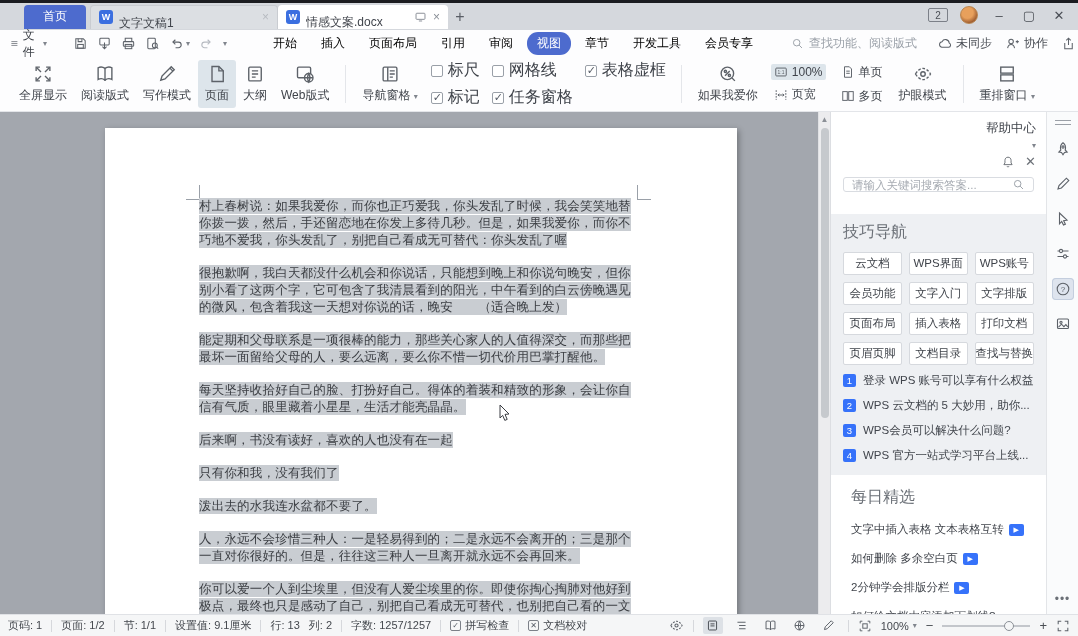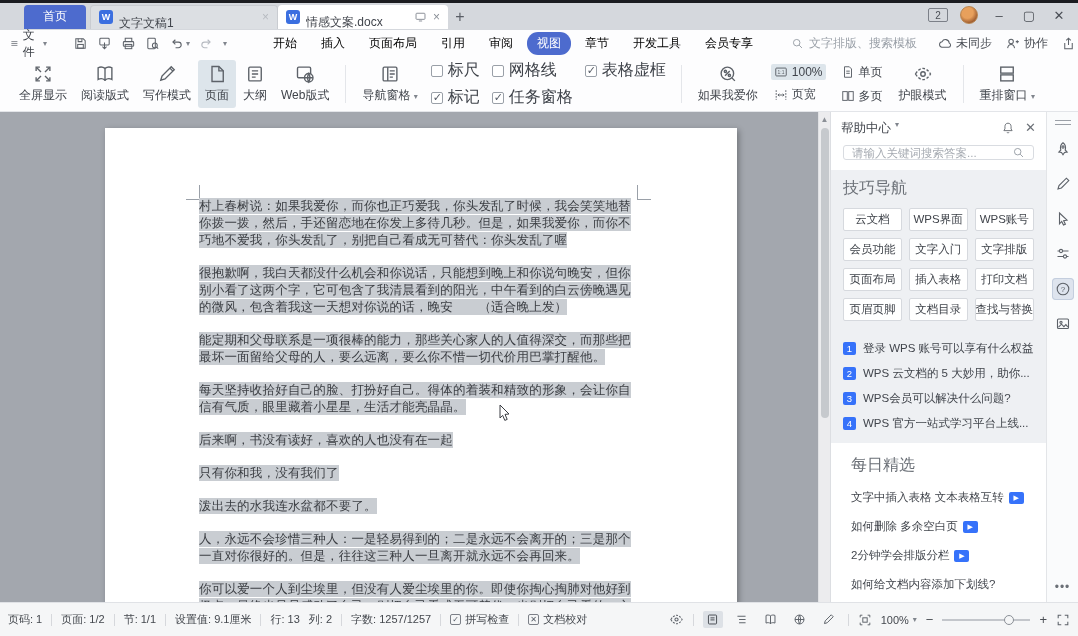--- a/index.html
+++ b/index.html
@@ -64,45 +64,45 @@
   .para { font-size:12.5px; line-height:17px; color:#3a3d42; margin-bottom:16px; letter-spacing:.2px; }
   .para span { background:#c9cdd2; box-decoration-break:clone; -webkit-box-decoration-break:clone; padding:1px 0; }
   .mouse-cursor { position:absolute; left:498px; top:292px; }
 
   .doc-scroll { width:12px; background:#ececee; border-left:1px solid #e0e1e4; display:flex; flex-direction:column; align-items:center; }
   .scroll-up { color:#8b8f96; font-size:8px; padding-top:3px; }
   .scroll-thumb { width:8px; height:290px; background:#c6c9cd; border-radius:4px; margin-top:4px; }
 
   
   .help-panel { width:216px; background:#fff; border-left:1px solid #dcdee2; display:flex; flex-direction:column; font-size:12px; overflow:hidden; }
-  .hp-header { display:flex; align-items:flex-start; padding:8px 10px 6px; gap:4px; }
+  .hp-header { display:flex; align-items:flex-end; padding:8px 10px 6px; gap:4px;flex-direction:column; }
   .hp-title { font-size:12.5px; color:#3f434a; }
   .hp-header-right { margin-left:auto; display:flex; align-items:center; gap:10px; color:#6b7077; }
-  .hp-search { margin:2px 12px 10px; height:26px; border:1px solid #d9dce1; border-radius:3px; display:flex; align-items:center; padding:0 8px; gap:6px; }
+  .hp-search { margin:2px 12px 22px; height:26px; border:1px solid #d9dce1; border-radius:3px; display:flex; align-items:center; padding:0 8px; gap:6px; }
   .hp-search input { border:none; outline:none; flex:1; font-size:11.5px; color:#3f434a; font-family:inherit; min-width:0; }
   .hp-search input::placeholder { color:#a6abb2; }
   .hp-gray { background:#eef0f3; padding:8px 12px 10px; }
   .hp-section-title { color:#6b7077; font-size:16px; margin-bottom:9px; }
-  .hp-grid { display:grid; grid-template-columns:repeat(3,1fr); gap:7px; margin-bottom:20px; }
+  .hp-grid { display:grid; grid-template-columns:repeat(3,1fr); gap:7px; margin-bottom:8px; }
   .hp-btn { background:#fff; border:1px solid #d6d9de; border-radius:2px; height:23px; display:flex; align-items:center; justify-content:center; font-size:11.5px; color:#3f434a; white-space:nowrap; }
   .hp-link { display:flex; align-items:center; gap:7px; margin-bottom:10px; color:#41454c; white-space:nowrap; overflow:hidden; font-size:11.5px; }
   .hp-num { width:13px; height:13px; flex:none; background:#3672fa; color:#fff; font-size:9.5px; border-radius:2px; display:flex; align-items:center; justify-content:center; }
   .hp-daily { padding:12px 20px 4px; }
   .hp-daily-item { display:flex; align-items:center; gap:5px; margin-bottom:14px; color:#41454c; white-space:nowrap; font-size:11.5px; }
   .play-badge { width:15px; height:12px; background:#3672fa; border-radius:2px; color:#fff; font-size:7px; display:flex; align-items:center; justify-content:center; flex:none; }
 
   
   .right-rail { width:32px; background:#fafbfc; border-left:1px solid #e3e5e8; display:flex; flex-direction:column; align-items:center; padding-top:8px; gap:13px; }
   .rail-handle { width:16px; border-top:1px solid #9ba0a7; border-bottom:1px solid #9ba0a7; height:5px; }
   .rail-icon { width:22px; height:22px; display:flex; align-items:center; justify-content:center; border-radius:4px; color:#5d6269; }
   .rail-icon.active { background:#dee4ee; box-shadow:0 0 0 1px #c4cede inset; }
   .rail-more { margin-top:auto; margin-bottom:8px; color:#6b7077; font-size:12px; letter-spacing:1px; }
 
   
-  .statusbar { height:34px; background:#f5f6f7; border-top:1px solid #e0e2e6; display:flex; align-items:center; padding:0 8px; font-size:11px; color:#44484e; gap:9px; white-space:nowrap; }
+  .statusbar { height:22px; background:#f5f6f7; border-top:1px solid #e0e2e6; display:flex; align-items:center; padding:0 8px; font-size:11px; color:#44484e; gap:9px; white-space:nowrap; }
   .sb-sep { width:1px; height:12px; background:#d6d8dc; }
   .sb-chip { display:flex; align-items:center; gap:4px; }
   .mini-box { width:11px; height:11px; border:1px solid #7c8088; border-radius:2px; font-size:8px; display:flex; align-items:center; justify-content:center; color:#565c66; }
   .sb-right { margin-left:auto; display:flex; align-items:center; gap:9px; }
   .sb-view { width:20px; height:17px; display:flex; align-items:center; justify-content:center; border-radius:2px; }
   .sb-view.selected { background:#dde1e6; }
   .zoom-track { width:88px; height:2px; background:#c3c6cb; position:relative; }
   .zoom-knob { position:absolute; left:62px; top:-4px; width:10px; height:10px; border-radius:50%; background:#f5f6f7; border:1px solid #8b9097; }
   .zoom-pm { font-size:13px; color:#4a4e54; }
 </style>
@@ -204,21 +204,21 @@
       <span class="menu-tab active">视图</span>
       <span class="menu-tab">章节</span>
       <span class="menu-tab">开发工具</span>
       <span class="menu-tab">会员专享</span>
     </div>
     <div class="menu-search">
       <svg width="13" height="13" viewBox="0 0 16 16" fill="none" stroke="#9aa0a8" stroke-width="1.2">
           <circle cx="7" cy="7" r="4"></circle>
           <path d="M10 10l3.5 3.5"></path>
         </svg>
-      <span>文字排版、搜索模板</span>
+      <span>查找功能、阅读版式</span>
     </div>
     <div class="menubar-right">
       <span class="mb-item">
         <svg width="15" height="15" viewBox="0 0 16 16" fill="none" stroke="#5d6269" stroke-width="1.1">
             <path d="M5 12a3 3 0 0 1 .4-5.9A4 4 0 0 1 13 7.4 2.4 2.4 0 0 1 12.4 12H5z"></path>
           </svg>
         <span>未同步</span>
       </span>
       <span class="mb-item">
         <svg width="15" height="15" viewBox="0 0 16 16" fill="none" stroke="#5d6269" stroke-width="1.1">

